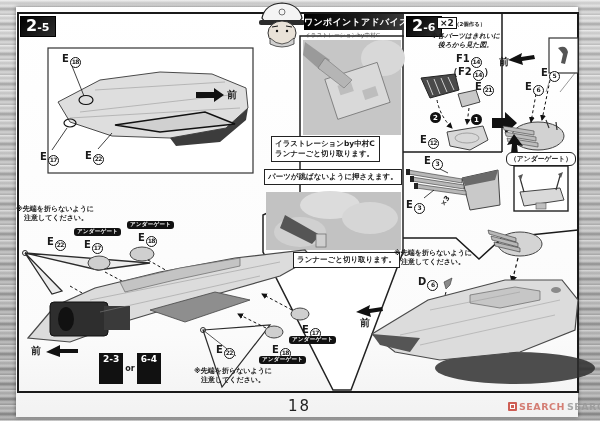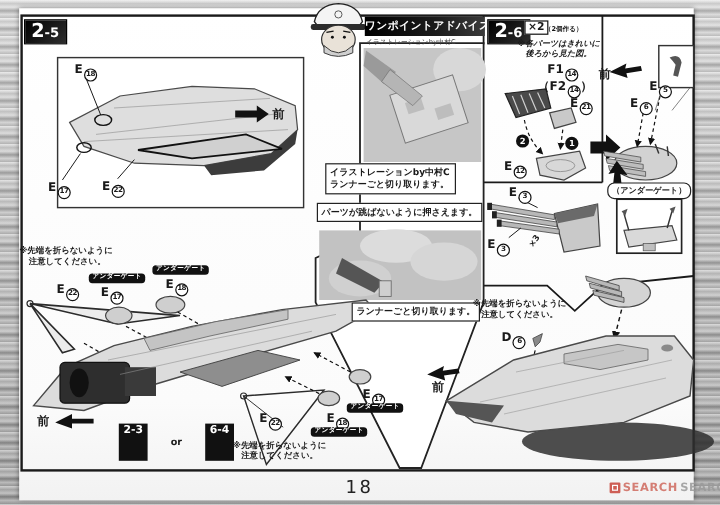--- a/index.html
+++ b/index.html
@@ -25,21 +25,21 @@
     margin-left:1px;letter-spacing:-.5px;background:#fff;box-sizing:border-box;
   }
   .step-badge{
     background:linear-gradient(135deg,#000 0%,#2e2e2e 100%);color:#fff;
     padding:1px 6px 2px 5px;border:1px solid #000;line-height:1;
     display:inline-flex;align-items:baseline;
   }
   .step-badge .big{font-size:16px;font-weight:bold;}
   .step-badge .small{font-size:11px;font-weight:bold;}
   .ref-badge{background:#111;color:#fff;font-weight:bold;font-size:9px;padding:1px 4px 20px;}
-  .ref-or{font-size:8px;font-weight:bold;margin:0 19px;}
+  .ref-or{font-size:8px;font-weight:bold;margin:0 2px;}
   .tag{
     background:#111;color:#fff;font-size:5.5px;font-weight:bold;
     padding:1px 3px 1.5px;border-radius:3px;line-height:1;letter-spacing:.3px;
   }
   .tipbox{
     background:#fff;border:1.4px solid #222;padding:2px 3px;
     font-size:7.5px;line-height:1.35;font-weight:bold;text-align:left;
   }
   .caution{font-size:7px;line-height:1.3;font-weight:bold;}
   .banner{

